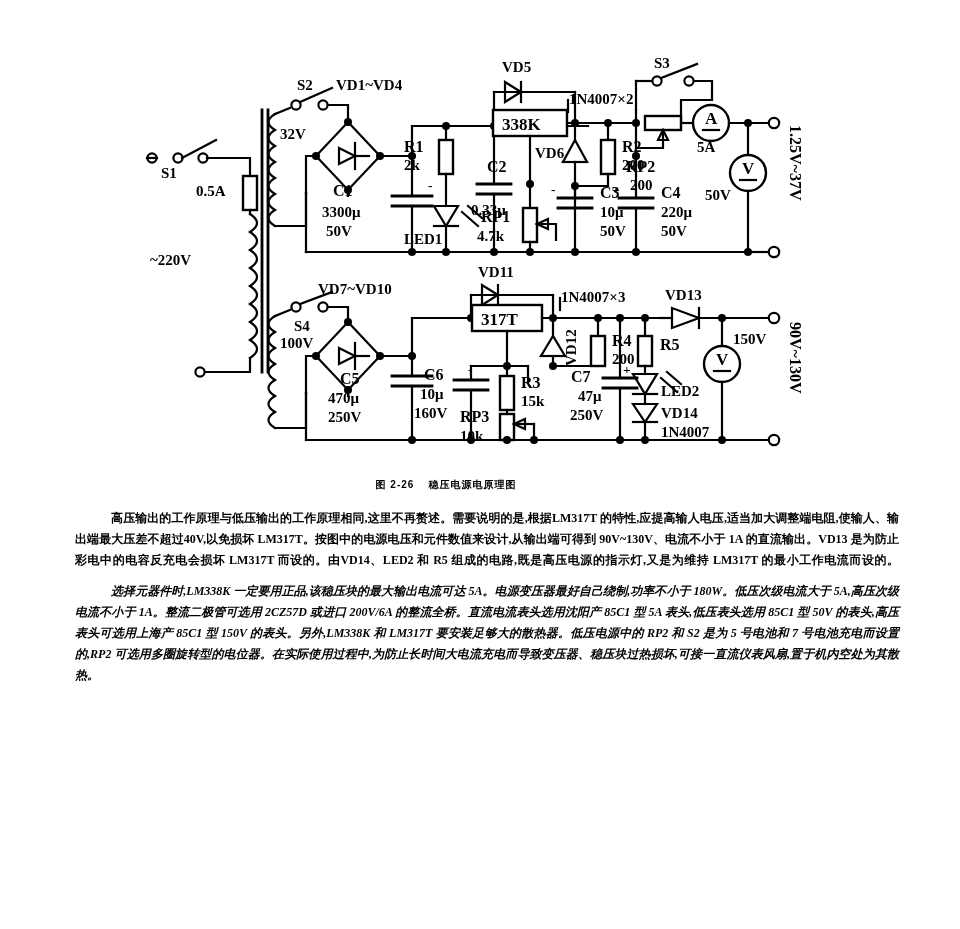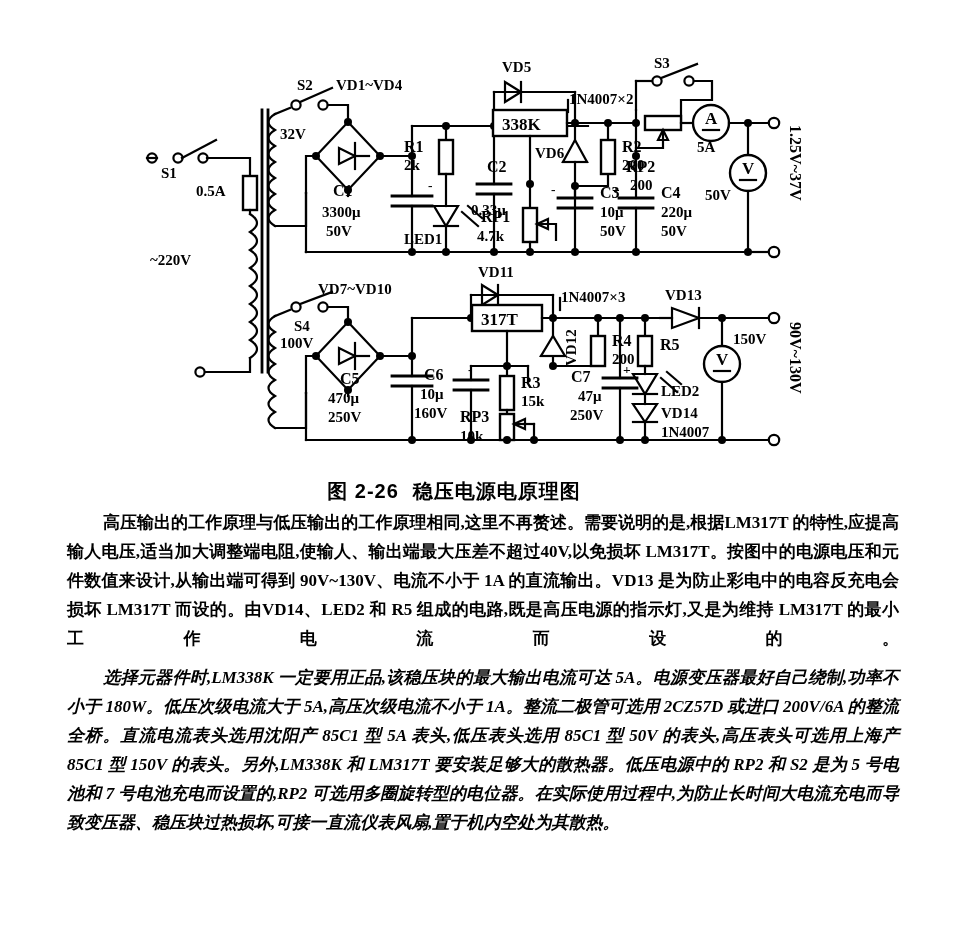--- a/index.html
+++ b/index.html
@@ -10,35 +10,35 @@
     color:#000;overflow:hidden;position:relative;
   }
   #page{position:relative;width:960px;height:929px;}
 
   
   #figure{position:absolute;left:0;top:0;width:960px;height:470px;}
   #figure svg{display:block;}
 
   
   .caption{
-    position:absolute;left:16px;top:478px;width:876px;
-    text-align:center;font-size:20px;font-weight:bold;
+    position:absolute;left:8px;top:478px;width:876px;
+    text-align:center;font-size:10px;font-weight:bold;
     letter-spacing:1px;
     font-family:"Liberation Sans","DejaVu Sans",sans-serif;
   }
   .caption .cap-num{margin-right:14px;}
 
   
   #body-text{
     position:absolute;left:63px;top:508px;width:836px;
   }
   p.para{
-    margin:0 0 10px 4px;
-    font-size:17px;
-    line-height:29px;
+    margin:0 0 10px 12px;
+    font-size:12px;
+    line-height:21px;
     text-align:justify;
     text-align-last:justify;
     text-justify:inter-character;
     font-weight:bold;
     font-family:"Liberation Serif","DejaVu Serif",serif;
     letter-spacing:0px;
   }
   p.para.last{text-align-last:left;font-style:italic;}
   p.para .indent{display:inline-block;width:36px;}
 

